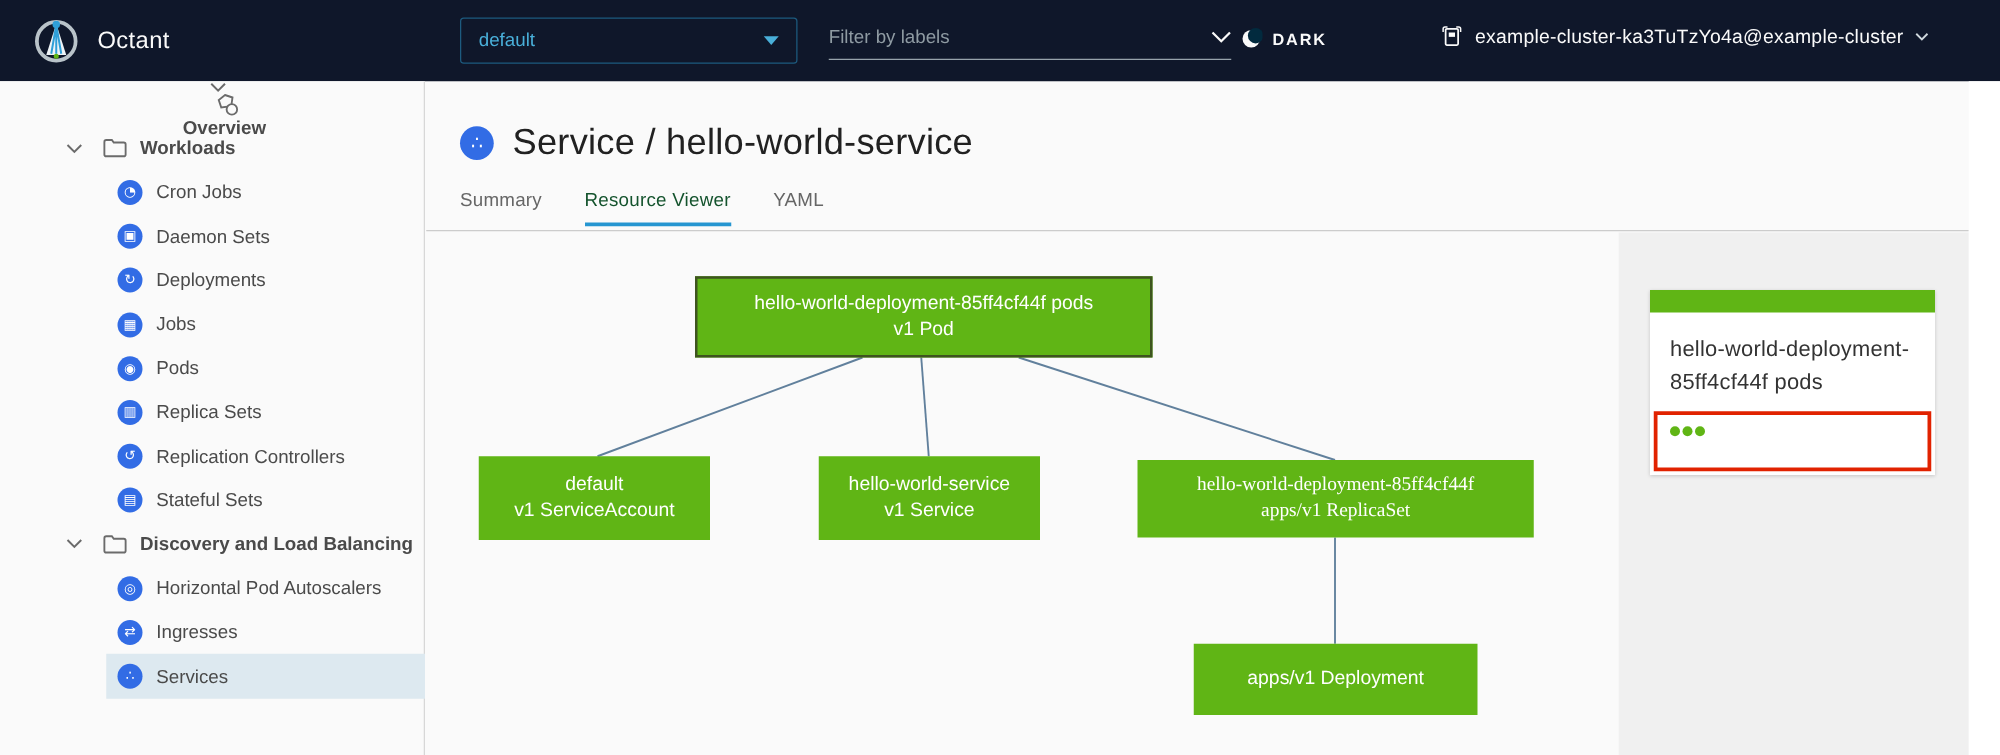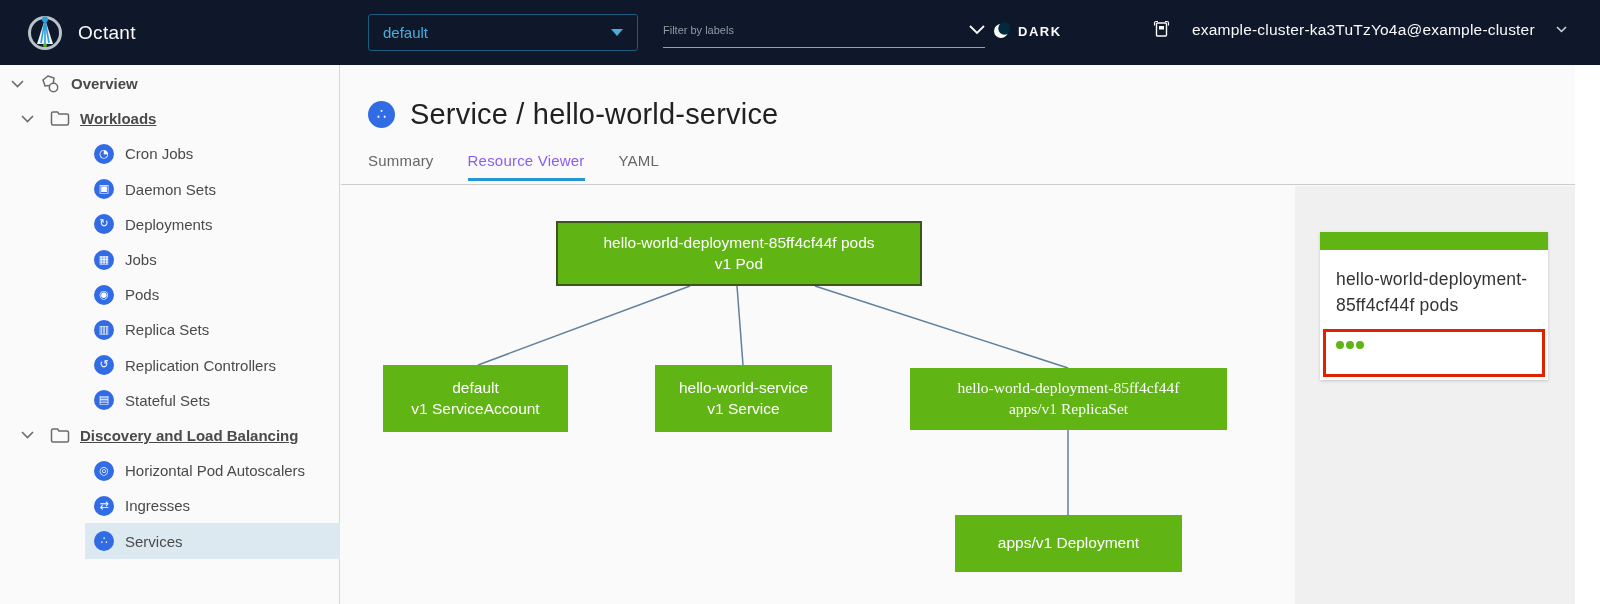--- a/index.html
+++ b/index.html
@@ -14,61 +14,61 @@
   .app-title { color:#fafafa; font-size:19px; margin-left:14px; letter-spacing:.3px; }
   .ns-select { position:absolute; left:368px; top:14px; width:270px; height:37px;
     border:1px solid #1d5b7f; border-radius:3px; display:flex; align-items:center;
     padding:0 14px; cursor:pointer; }
   .ns-select .val { color:#49afd9; font-size:15px; flex:1; }
   .caret-down { width:0; height:0; border-left:6px solid transparent;
     border-right:6px solid transparent; border-top:7px solid #49afd9; }
   .filter-wrap { position:absolute; left:663px; top:12px; width:322px; height:36px;
     border-bottom:1px solid #97a3ab; display:flex; align-items:center; }
   .filter-input { background:transparent; border:none; outline:none; flex:1;
-    color:#cfd8dd; font-size:11px; font-family:"Liberation Sans",sans-serif; }
+    color:#cfd8dd; font-size:15px; font-family:"Liberation Sans",sans-serif; }
   .filter-input::placeholder { color:#8f9ba3; opacity:1; }
   .theme-toggle { position:absolute; left:992px; top:22px; display:flex;
     align-items:center; gap:8px; color:#fafafa; cursor:pointer; }
   .theme-toggle .lbl { font-size:13px; font-weight:700; letter-spacing:1.5px; }
   .ctx-switch { position:absolute; left:1152px; top:20px; display:flex;
-    align-items:center; gap:21px; color:#fafafa; cursor:pointer;justify-content:center; }
+    align-items:center; gap:9px; color:#fafafa; cursor:pointer;justify-content:center; }
   .ctx-switch .lbl { font-size:15.5px; letter-spacing:.2px; }
 
   
   .sidebar { position:absolute; left:0; top:65px; width:340px; height:539px;
     background:#fafafa; border-right:1px solid #d7d7d7; padding-top:1px; }
   .nav-row { height:35.2px; display:flex; align-items:center; color:#4a4a4a;
     font-size:15px; cursor:pointer; }
   .nav-row.group { font-weight:700; }
   .nav-row .chev { width:14px; display:flex; justify-content:center; }
-  .nav-row.lvl0 { padding-left:10px; }
+  .nav-row.lvl0 { padding-left:10px;flex-direction:column; }
   .nav-row.lvl0 .ric { margin-left:16px; }
   .nav-row.lvl0 .lab { margin-left:10px; }
-  .nav-row.lvl1 { padding-left:20px;text-decoration:underline; }
+  .nav-row.lvl1 { padding-left:52px; }
   .nav-row.lvl1 .ric { margin-left:16px; }
   .nav-row.lvl1 .lab { margin-left:10px; }
   .nav-leaf { height:35.2px; margin-left:85px; width:255px; display:flex;
     align-items:center; padding-left:9px; color:#4a4a4a; font-size:15px; cursor:pointer; }
   .nav-leaf.selected { background:#dde9f0; }
   .nav-leaf .lab { margin-left:11px; }
   .k8s-icon { width:20px; height:20px; background:#326ce5; border-radius:50%;
     color:#fff; font-size:11px; line-height:20px; text-align:center; flex:0 0 20px;
     font-family:"DejaVu Sans", sans-serif; }
 
   
   .content-title { position:absolute; left:368px; top:98px; display:flex;
     align-items:center; gap:15px; }
   .svc-badge { width:27px; height:27px; background:#326ce5; border-radius:50%;
     color:#fff; font-size:15px; line-height:27px; text-align:center;
     font-family:"DejaVu Sans", sans-serif; }
   .page-title { font-size:29px; color:#212121; font-weight:400; letter-spacing:.2px; }
   .tabs { position:absolute; left:368px; top:152px; display:flex; gap:34px; }
   .tab { font-size:15px; color:#666; padding-bottom:9px; cursor:pointer;
     border-bottom:3px solid transparent; letter-spacing:.2px; }
-  .tab.active { color:#8b5cf6; border-bottom-color:#2696d1; }
+  .tab.active { color:#14532d; border-bottom-color:#2696d1; }
   .divider { position:absolute; left:341px; top:184px; width:1234px; height:1px;
     background:#cccccc; }
 
   
   .graph { position:absolute; left:340px; top:186px; width:955px; height:418px; }
   .edges { position:absolute; left:0; top:0; }
   .gnode { position:absolute; background:#60b515; color:#fff; text-align:center;
     display:flex; flex-direction:column; justify-content:center; line-height:1.35;
     font-size:15.5px; cursor:pointer; }
   .gnode.selected { border:2px solid #3e541f; }

